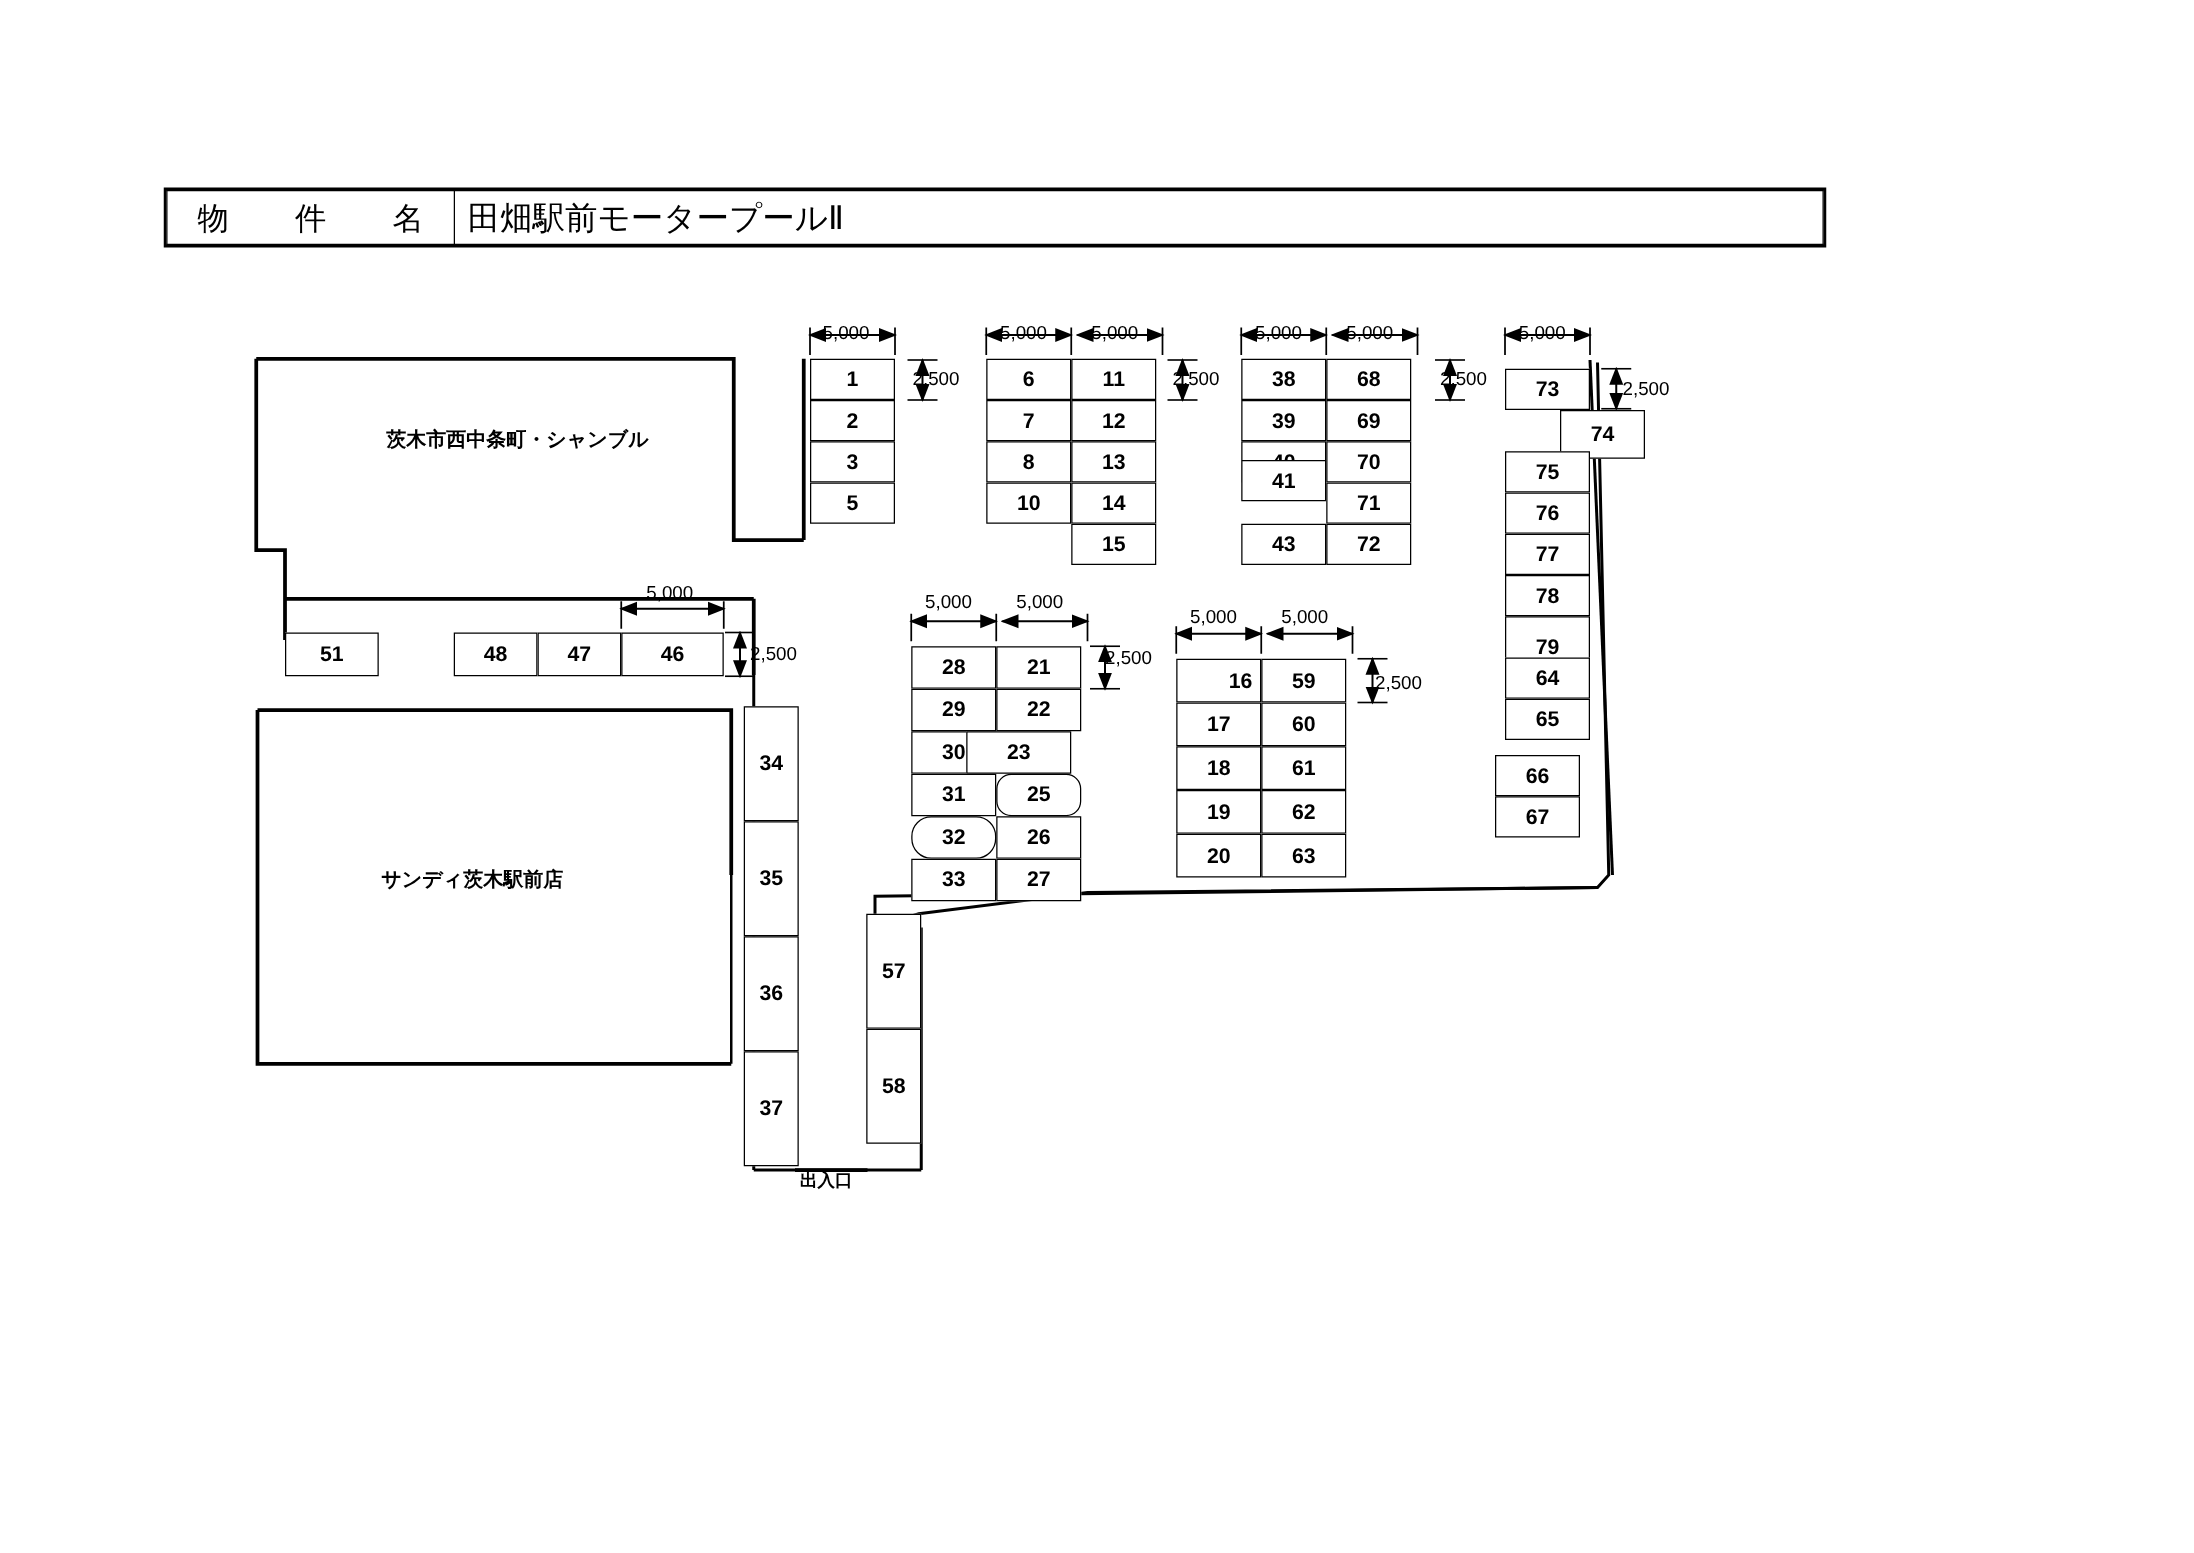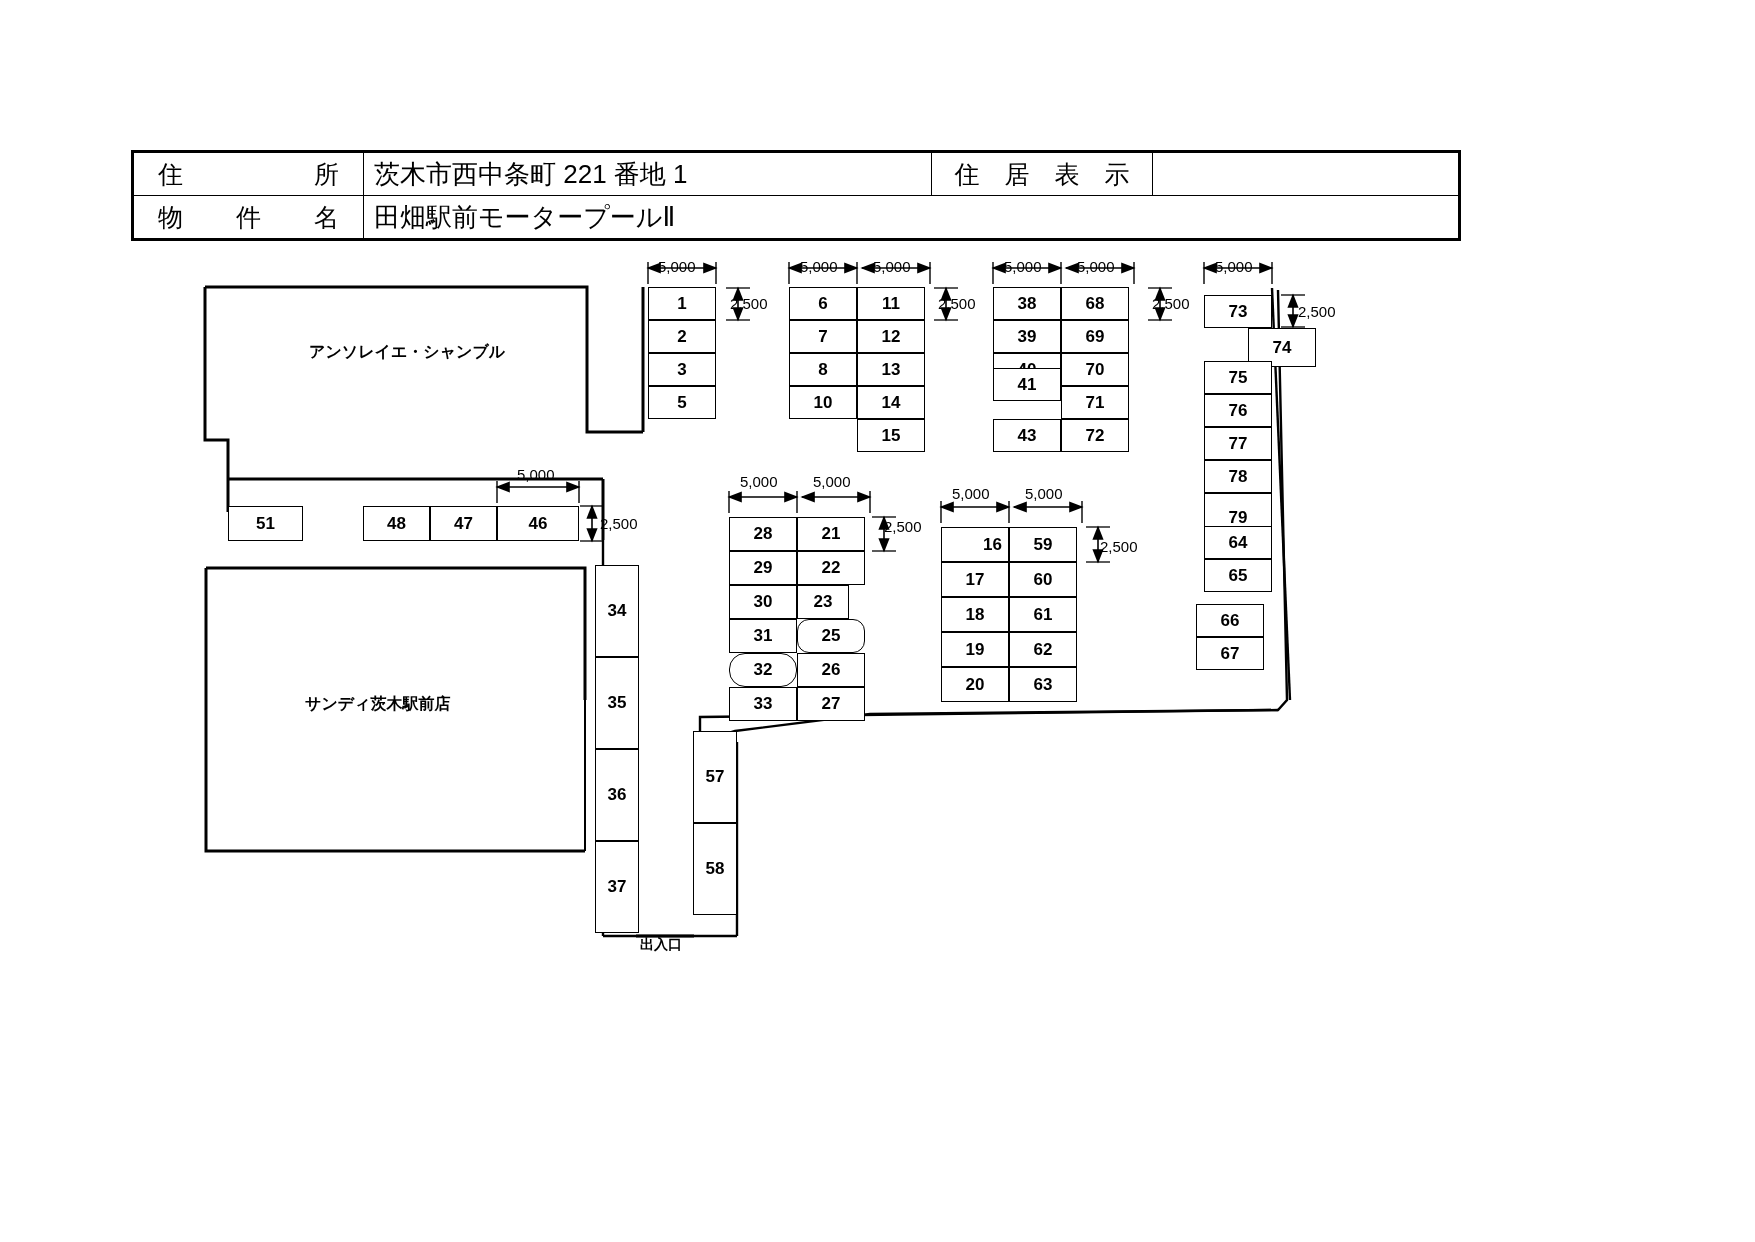--- a/index.html
+++ b/index.html
@@ -22,26 +22,20 @@
   svg.overlay{position:absolute;left:0;top:0;width:1755px;height:1242px;overflow:visible;pointer-events:none;}
 </style>
 </head>
 <body>
 
 <div id="canvas">
 
   <div class="hdr">
     <table>
       <tbody>
-          <tr>
-        <td class="lbl-cell">住　　　所</td>
-        <td class="val-cell">茨木市西中条町 221 番地 1</td>
-        <td class="jukyo-cell">住 居 表 示</td>
-        <td class="blank-cell"></td>
-      </tr>
       <tr>
         <td class="lbl-cell">物　件　名</td>
         <td class="val-cell" colspan="3">田畑駅前モータープールⅡ</td>
       </tr>
     </tbody>
       </table>
   </div>
 
   <svg class="overlay">
     <defs>
@@ -134,21 +128,21 @@
     <line x1="872" y1="517" x2="896" y2="517" stroke="#000" stroke-width="1.3"></line>
     <line x1="872" y1="551" x2="896" y2="551" stroke="#000" stroke-width="1.3"></line>
 
     <line x1="1098" y1="527" x2="1098" y2="562" stroke="#000" stroke-width="1.6" marker-start="url(#ahR)" marker-end="url(#ahL)"></line>
     <line x1="1086" y1="527" x2="1110" y2="527" stroke="#000" stroke-width="1.3"></line>
     <line x1="1086" y1="562" x2="1110" y2="562" stroke="#000" stroke-width="1.3"></line>
 
     <line x1="636" y1="936" x2="694" y2="936" stroke="#000" stroke-width="3"></line>
   </svg>
 
-  <div class="bld-label" style="left:309px;top:342px;">アンソレイエ・シャンブル</div>
+  <div class="bld-label" style="left:309px;top:342px;">茨木市西中条町・シャンブル</div>
   <div class="bld-label" style="left:305px;top:694px;">サンディ茨木駅前店</div>
 
   <div class="dim-txt" style="left:658px;top:258px;">5,000</div>
   <div class="dim-txt" style="left:800px;top:258px;">5,000</div>
   <div class="dim-txt" style="left:873px;top:258px;">5,000</div>
   <div class="dim-txt" style="left:1004px;top:258px;">5,000</div>
   <div class="dim-txt" style="left:1077px;top:258px;">5,000</div>
   <div class="dim-txt" style="left:1215px;top:258px;">5,000</div>
   <div class="dim-txt" style="left:517px;top:466px;">5,000</div>
   <div class="dim-txt" style="left:740px;top:473px;">5,000</div>
@@ -212,21 +206,21 @@
 
   <div class="stall" style="left:729px;top:517px;width:68px;height:34px;">28</div>
   <div class="stall" style="left:729px;top:551px;width:68px;height:34px;">29</div>
   <div class="stall" style="left:729px;top:585px;width:68px;height:34px;">30</div>
   <div class="stall" style="left:729px;top:619px;width:68px;height:34px;">31</div>
   <div class="stall" style="left:729px;top:653px;width:68px;height:34px;border-radius:16px;">32</div>
   <div class="stall" style="left:729px;top:687px;width:68px;height:34px;">33</div>
 
   <div class="stall" style="left:797px;top:517px;width:68px;height:34px;">21</div>
   <div class="stall" style="left:797px;top:551px;width:68px;height:34px;">22</div>
-  <div class="stall" style="left:797px;top:585px;width:52px;height:34px;">23</div>
+  <div class="stall" style="left:773px;top:585px;width:84px;height:34px;">23</div>
   <div class="stall" style="left:797px;top:619px;width:68px;height:34px;border-radius:12px;">25</div>
   <div class="stall" style="left:797px;top:653px;width:68px;height:34px;">26</div>
   <div class="stall" style="left:797px;top:687px;width:68px;height:34px;">27</div>
 
   <div class="stall" style="left:941px;top:527px;width:68px;height:35px;padding-left:35px;">16</div>
   <div class="stall" style="left:941px;top:562px;width:68px;height:35px;">17</div>
   <div class="stall" style="left:941px;top:597px;width:68px;height:35px;">18</div>
   <div class="stall" style="left:941px;top:632px;width:68px;height:35px;">19</div>
   <div class="stall" style="left:941px;top:667px;width:68px;height:35px;">20</div>
 

